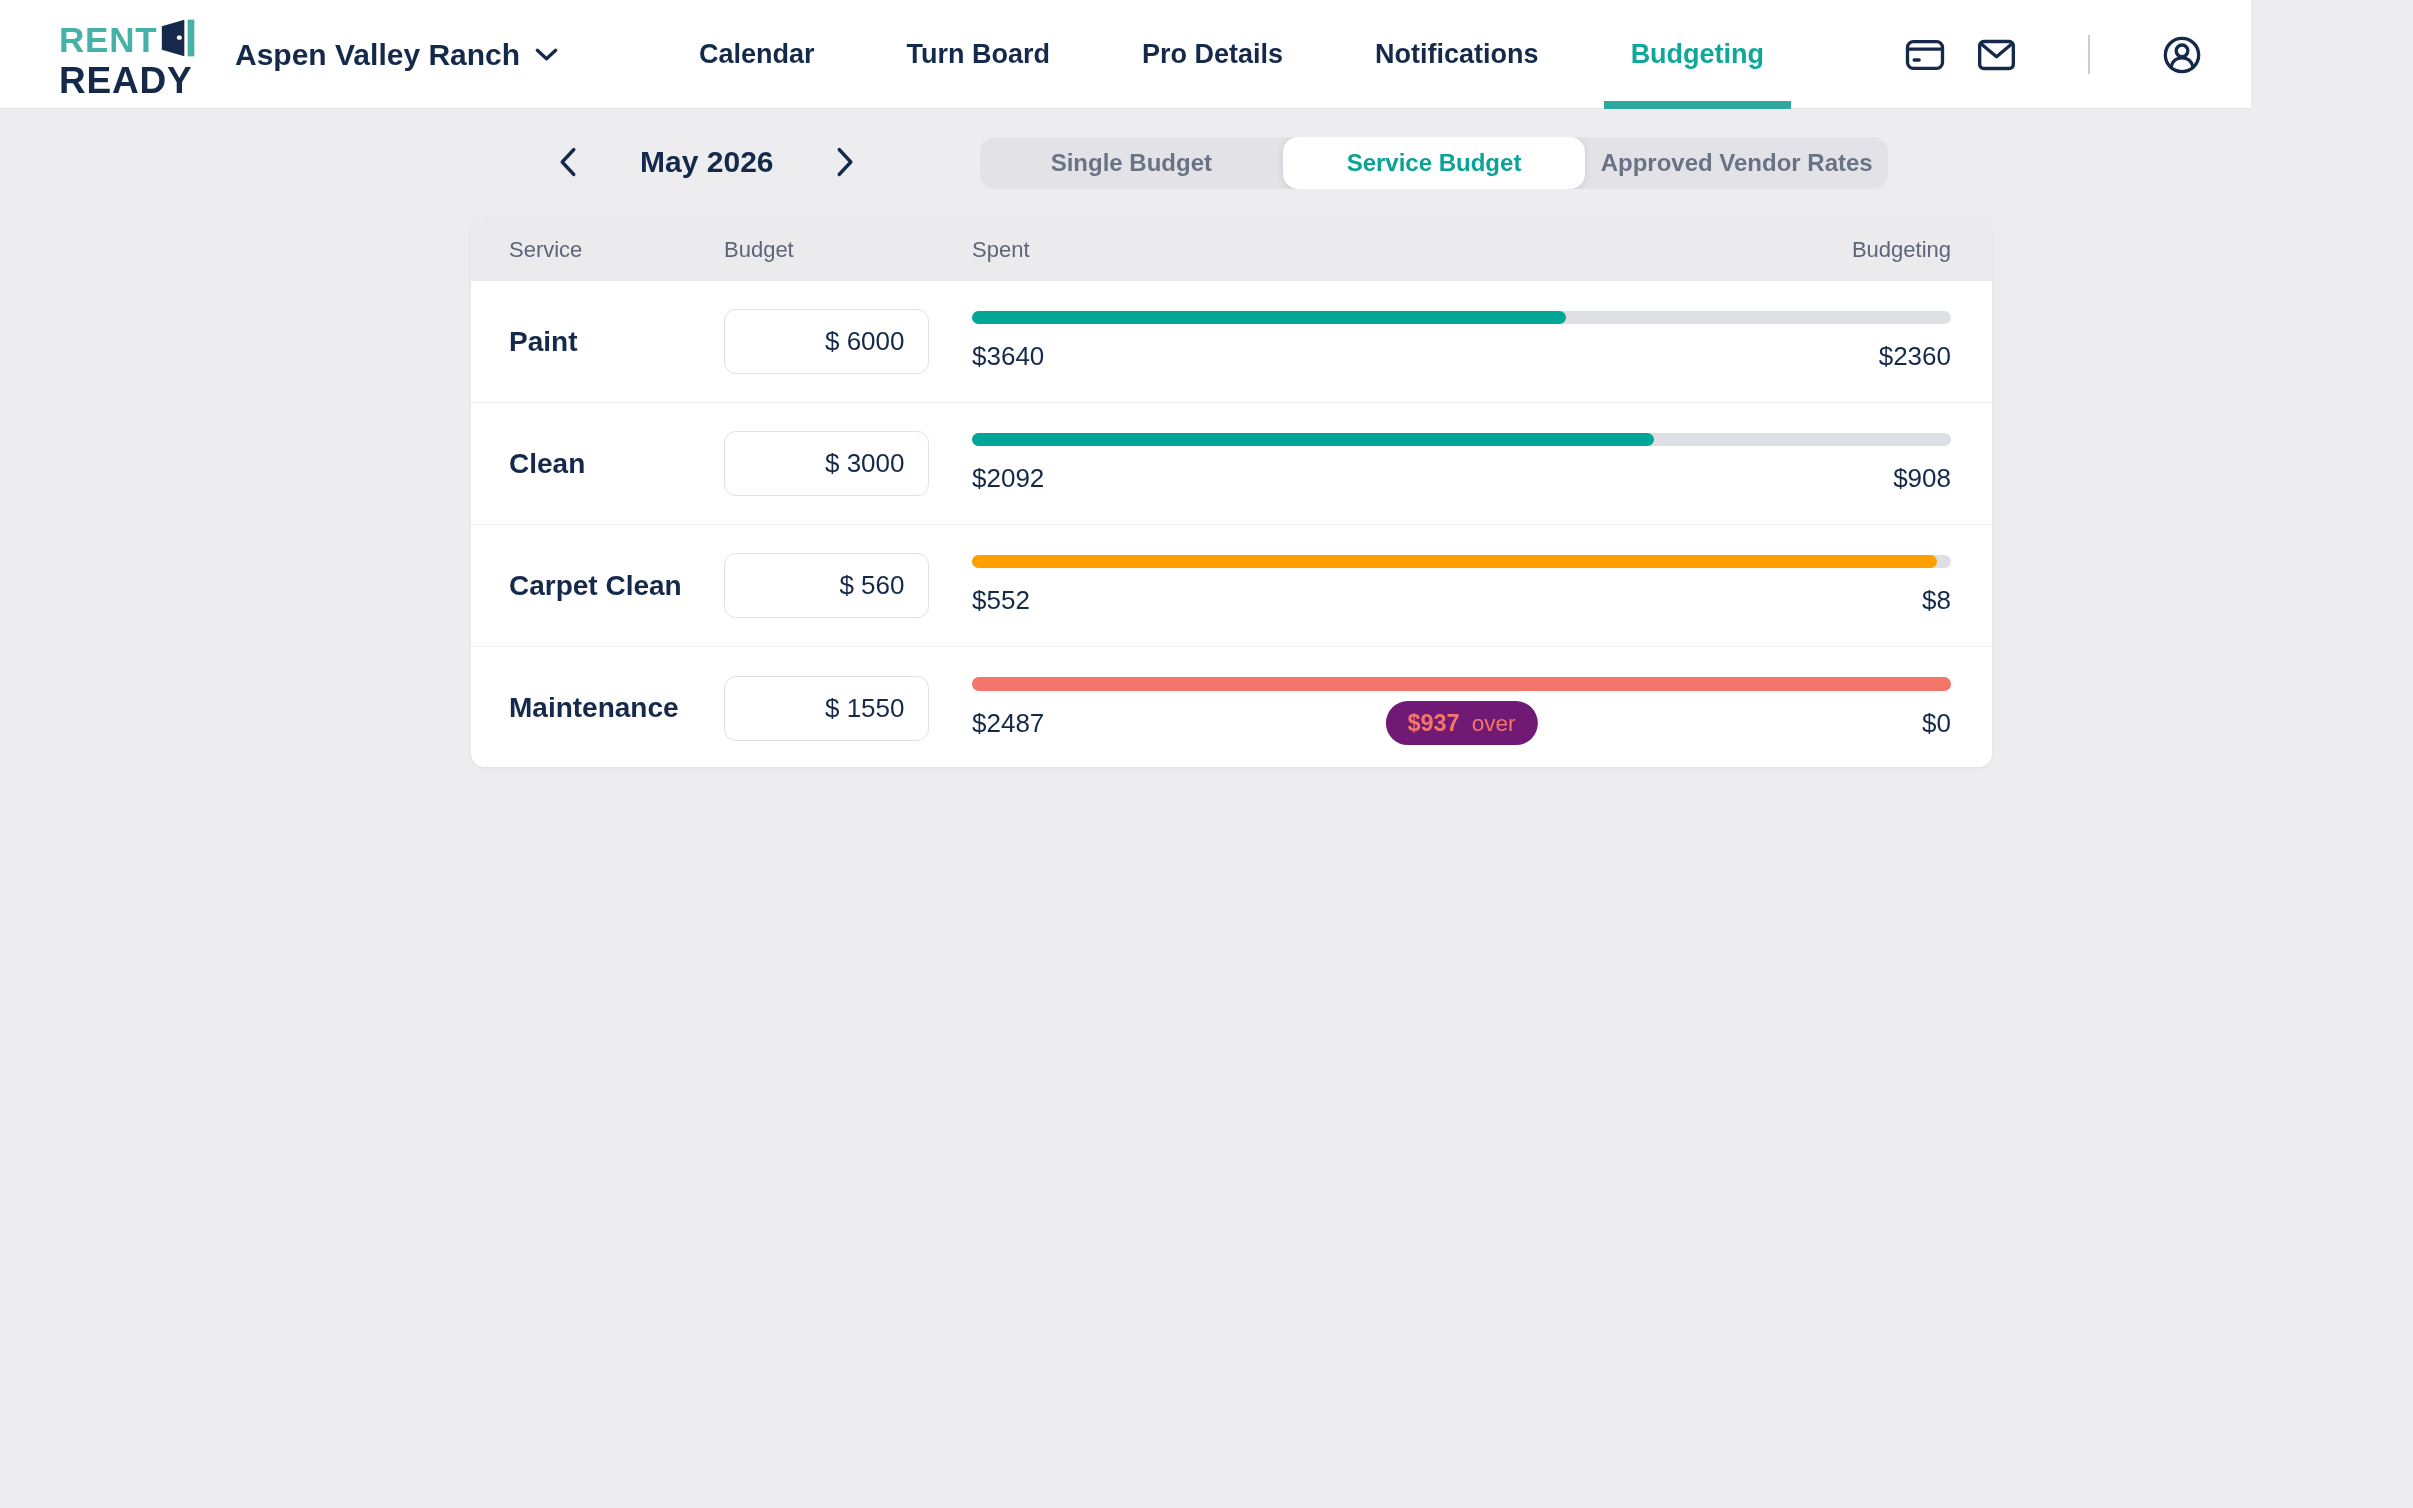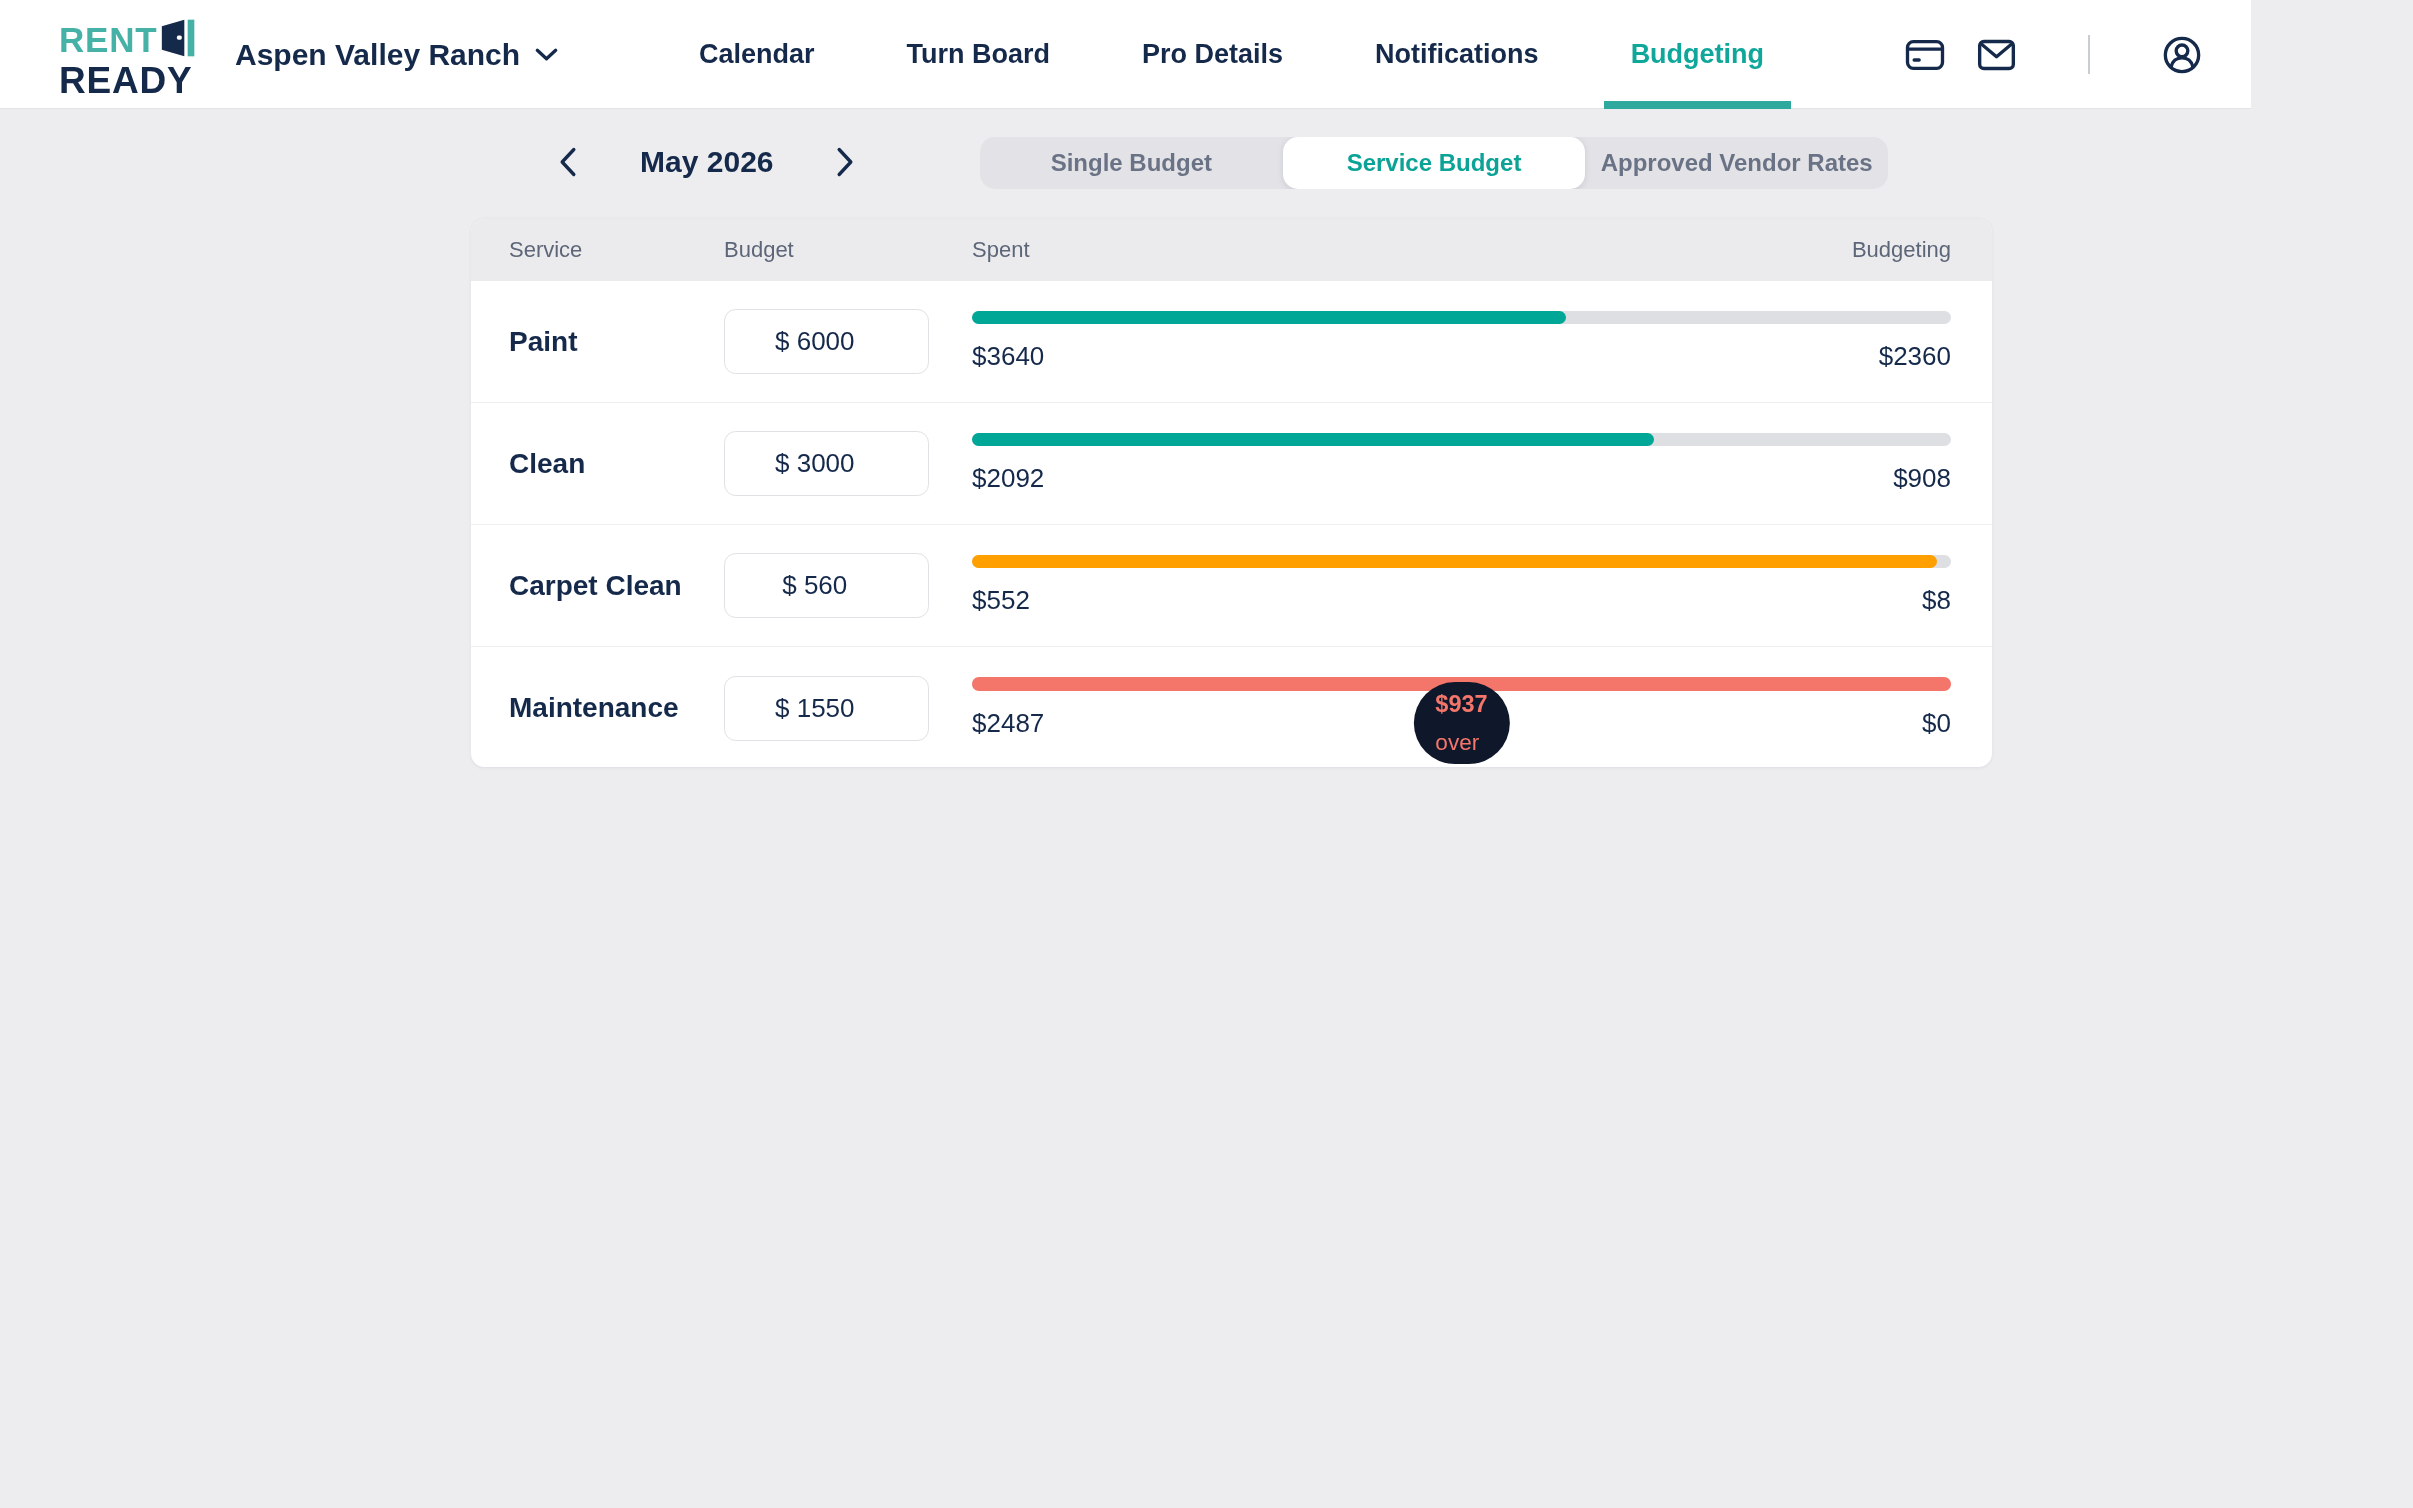--- a/index.html
+++ b/index.html
@@ -99,37 +99,37 @@
   .th-flex { display:flex; justify-content:space-between; align-items:center; }
   .trow { height:122px; border-bottom:1.7px solid #EFEFF2; }
   .trow:last-child { border-bottom:none; }
 
   .service-name { font-size:28px; font-weight:700; color:#15294B; }
 
   .budget-input {
     width:205px; height:65px; background:#FFFFFF;
     border:1.7px solid #E1E1E5; border-radius:11.7px;
     font-family:"Liberation Sans", sans-serif;
-    font-size:26px; color:#15294B; text-align:center; padding-right:23.5px;
+    font-size:26px; color:#15294B; text-align:right; padding-right:23.5px;
     outline:none;
   }
 
   .bar-cell { display:flex; flex-direction:column; gap:17px; }
   .track {
     height:13.4px; background:#DEDFE3; border-radius:8.4px; position:relative;
   }
   .fill { height:13.4px; border-radius:8.4px; }
   .values {
     position:relative; display:flex; justify-content:space-between; align-items:center;
     font-size:26px; color:#15294B;
   }
   .over-badge {
     position:absolute; left:50%; top:50%; transform:translate(-50%,-50%);
-    background:#0f172a; border-radius:837px; padding:8.4px 22px;
-    display:flex; align-items:baseline; gap:12px; white-space:nowrap;flex-direction:column;
+    background:#701a75; border-radius:837px; padding:8.4px 22px;
+    display:flex; align-items:baseline; gap:12px; white-space:nowrap;
   }
   .over-amount { font-size:23.5px; font-weight:700; color:#F4766B; }
   .over-word { font-size:22.6px; font-weight:400; color:#F4766B; }
 
   svg { display:block; }
 </style>
 </head>
 <body>
 
 <div class="app">

